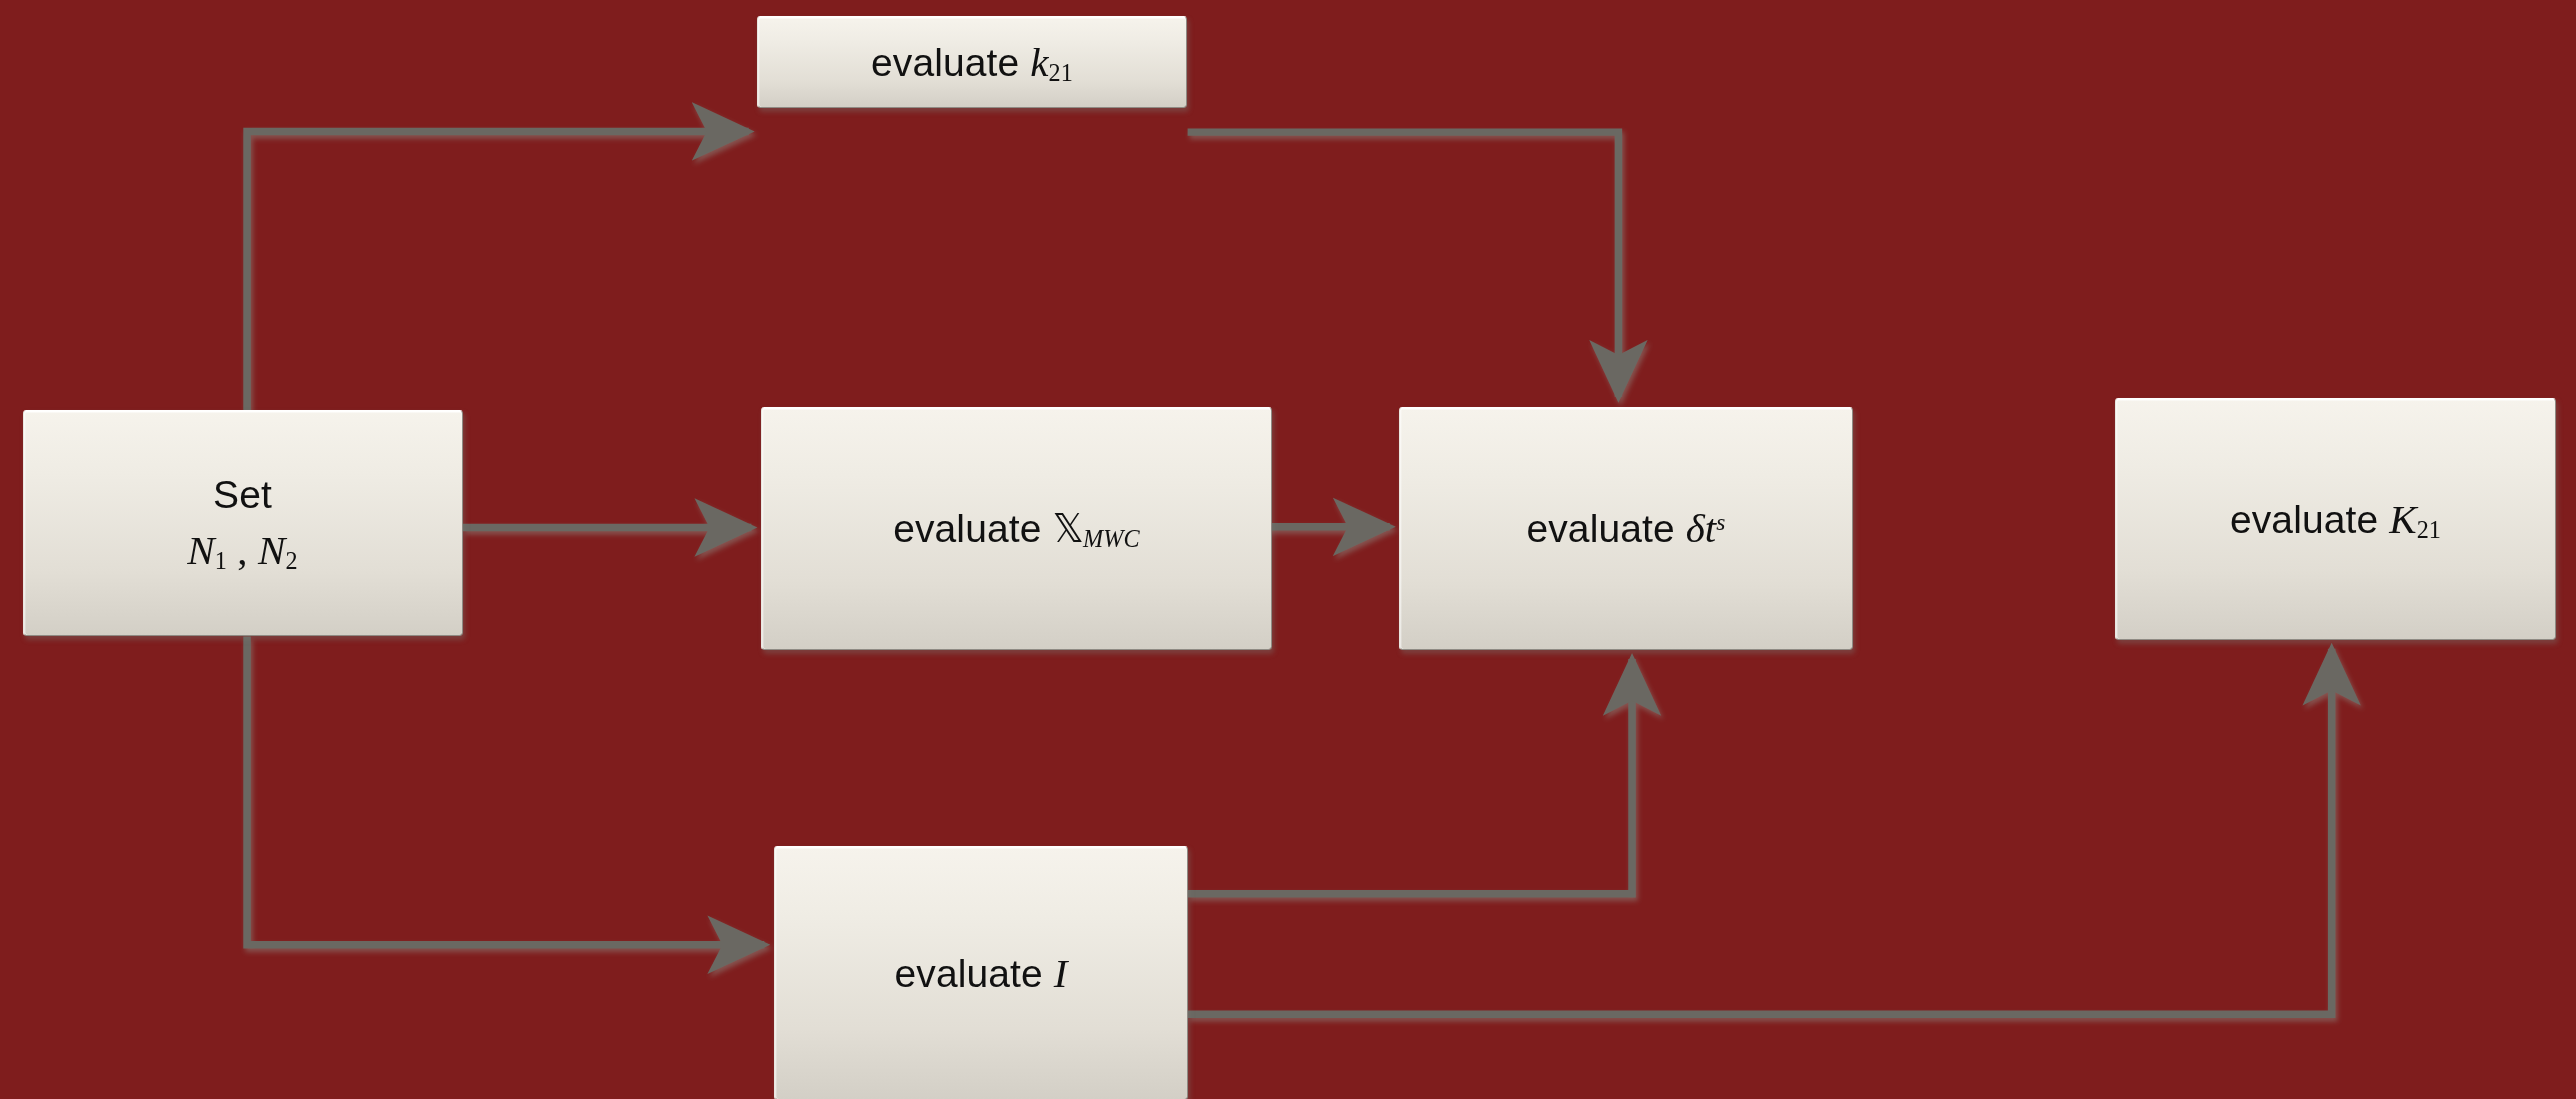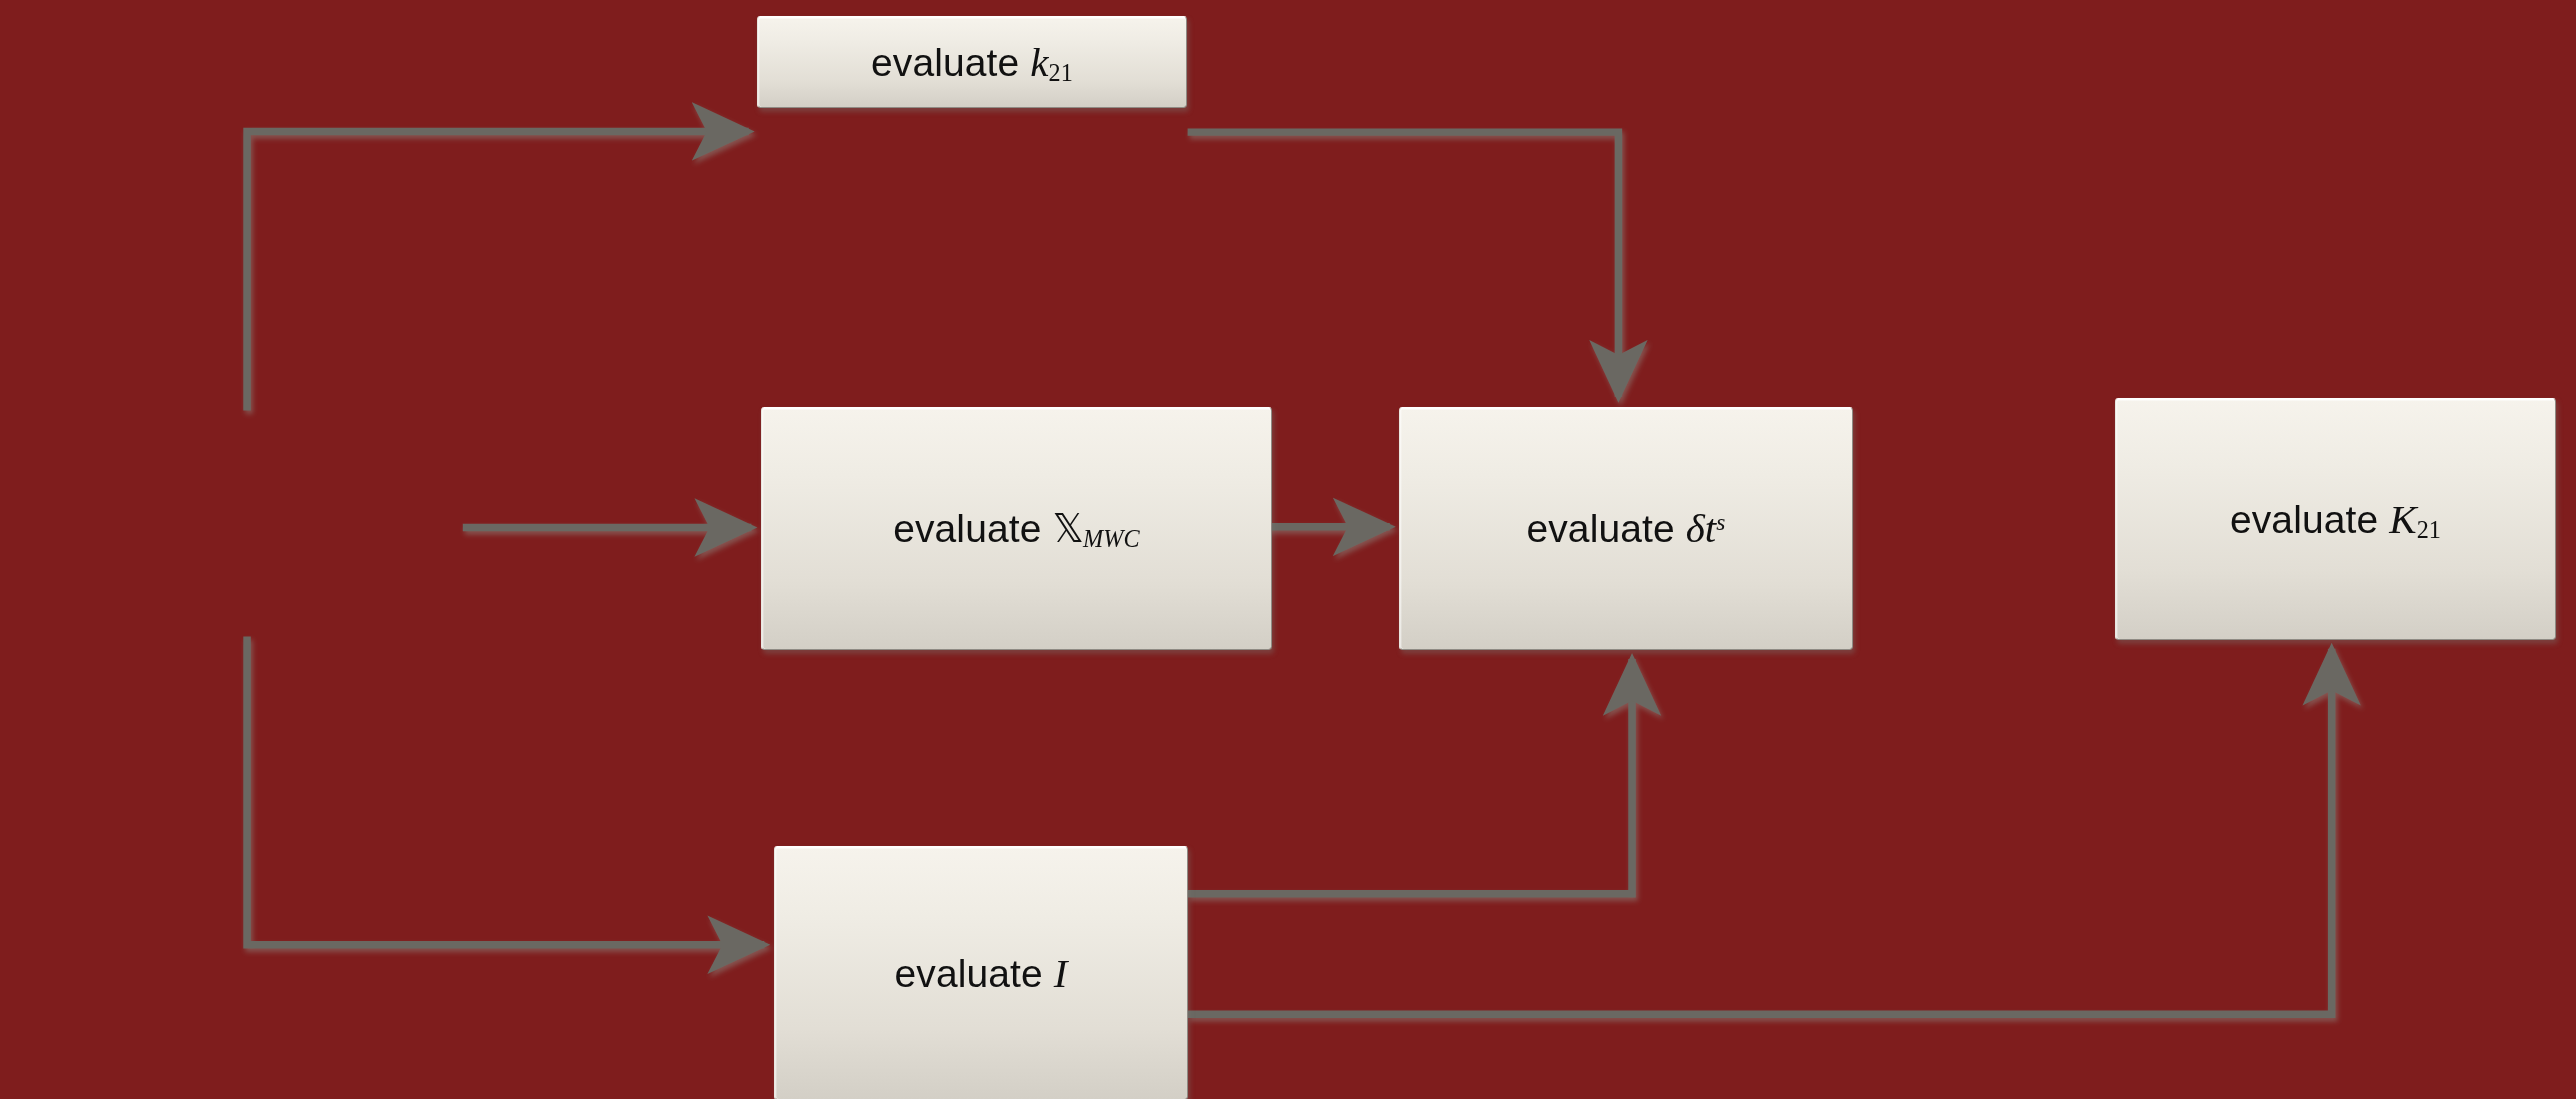--- a/index.html
+++ b/index.html
@@ -119,20 +119,26 @@
       <path d="M1745,1313 L2398,1313 L2398,968" marker-end="url(#arrowhead)"></path>
 
       <path d="M1745,1490 L3426,1490 L3426,953" marker-end="url(#arrowhead)"></path>
     </g>
   </svg>
 
   <div class="node" style="left:757px; top:16.3px; width:430px; height:92px;">
     <span class="label"><span>evaluate </span><span class="mathvar">k</span><sub class="mathsub">21</sub></span>
   </div>
 
+  <div class="node" style="left:22.5px; top:410px; width:440px; height:226px;">
+    <span class="label two-line">
+      <span class="line1">Set</span>
+      <span class="line2"><span class="mathvar">N</span><sub class="mathsub">1</sub><span class="mathvar upright"> , </span><span class="mathvar">N</span><sub class="mathsub">2</sub></span>
+    </span>
+  </div>
 
   <div class="node" style="left:761px; top:407px; width:511px; height:243px;">
     <span class="label"><span>evaluate </span><span class="bb-b">𝕏</span><sub class="mathsub ital">MWC</sub></span>
   </div>
 
   <div class="node" style="left:1399px; top:407px; width:454px; height:243px;">
     <span class="label"><span>evaluate </span><span class="mathvar">δt</span><sup class="mathsup">s</sup></span>
   </div>
 
   <div class="node" style="left:2115px; top:398px; width:441px; height:242px;">

